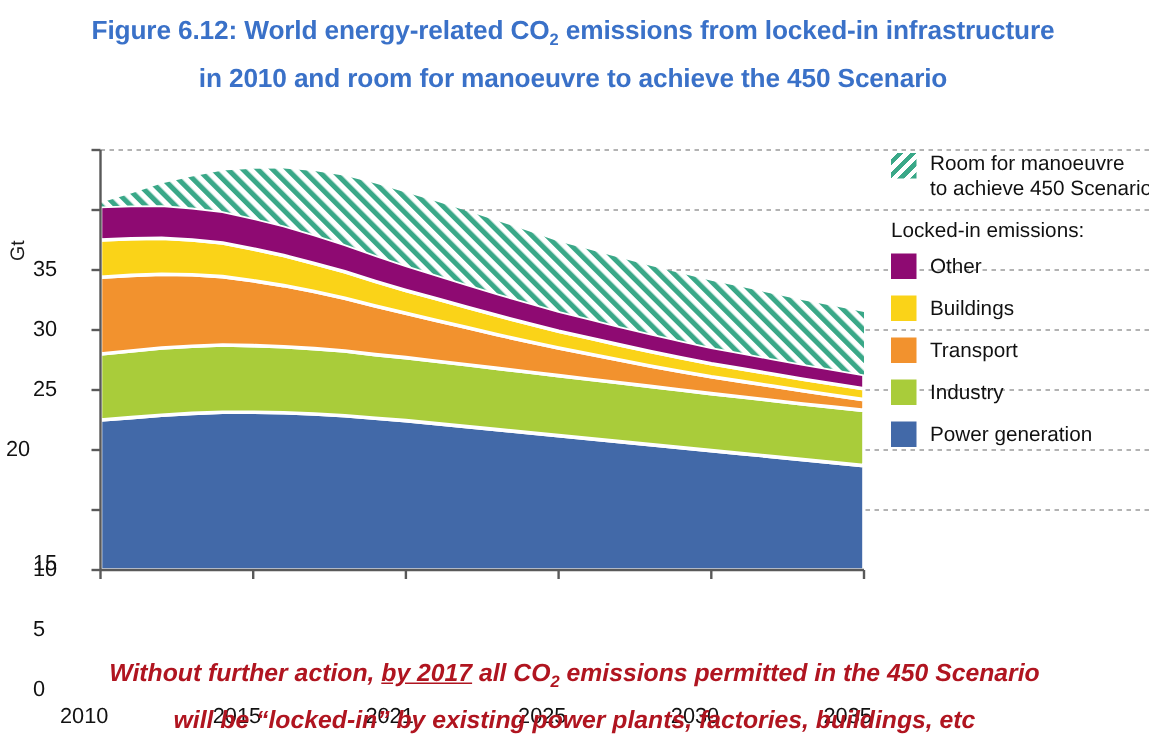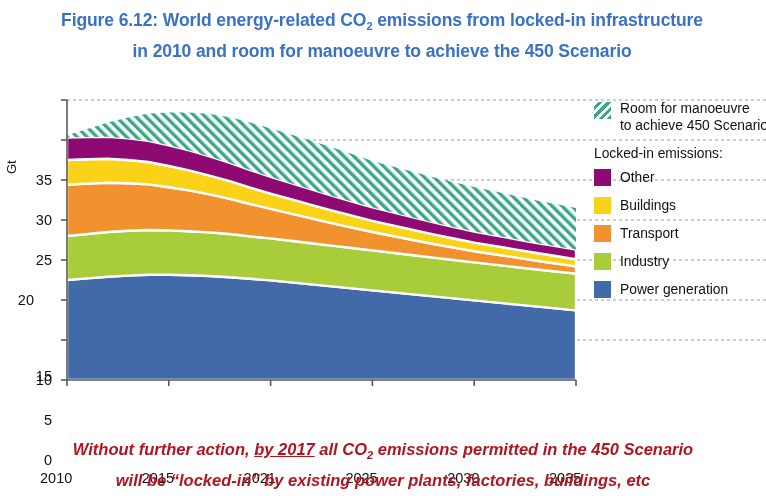--- a/index.html
+++ b/index.html
@@ -18,21 +18,21 @@
   #plot-area{position:absolute;left:0;top:82px;width:766px;height:340px;}
   #chart-svg{position:absolute;left:0;top:0;}
   #unit-label{
     position:absolute;left:4px;top:92px;
     font-size:13px;color:#1a1a1a;
     transform:rotate(-90deg);transform-origin:left top;
     white-space:nowrap;
   }
   .ytick{
     position:absolute;font-size:14.5px;color:#111;
-    text-align:right;width:30px;
+    width:30px;
   }
   .xtick{
     position:absolute;font-size:14.5px;color:#111;
     text-align:left;width:54px;
   }
   #legend{position:absolute;left:594px;top:100px;width:175px;}
   .lg-row{display:flex;align-items:flex-start;margin-bottom:4px;}
   .lg-swatch{
     width:17px;height:17px;flex:0 0 17px;margin-right:9px;margin-top:2px;
   }

